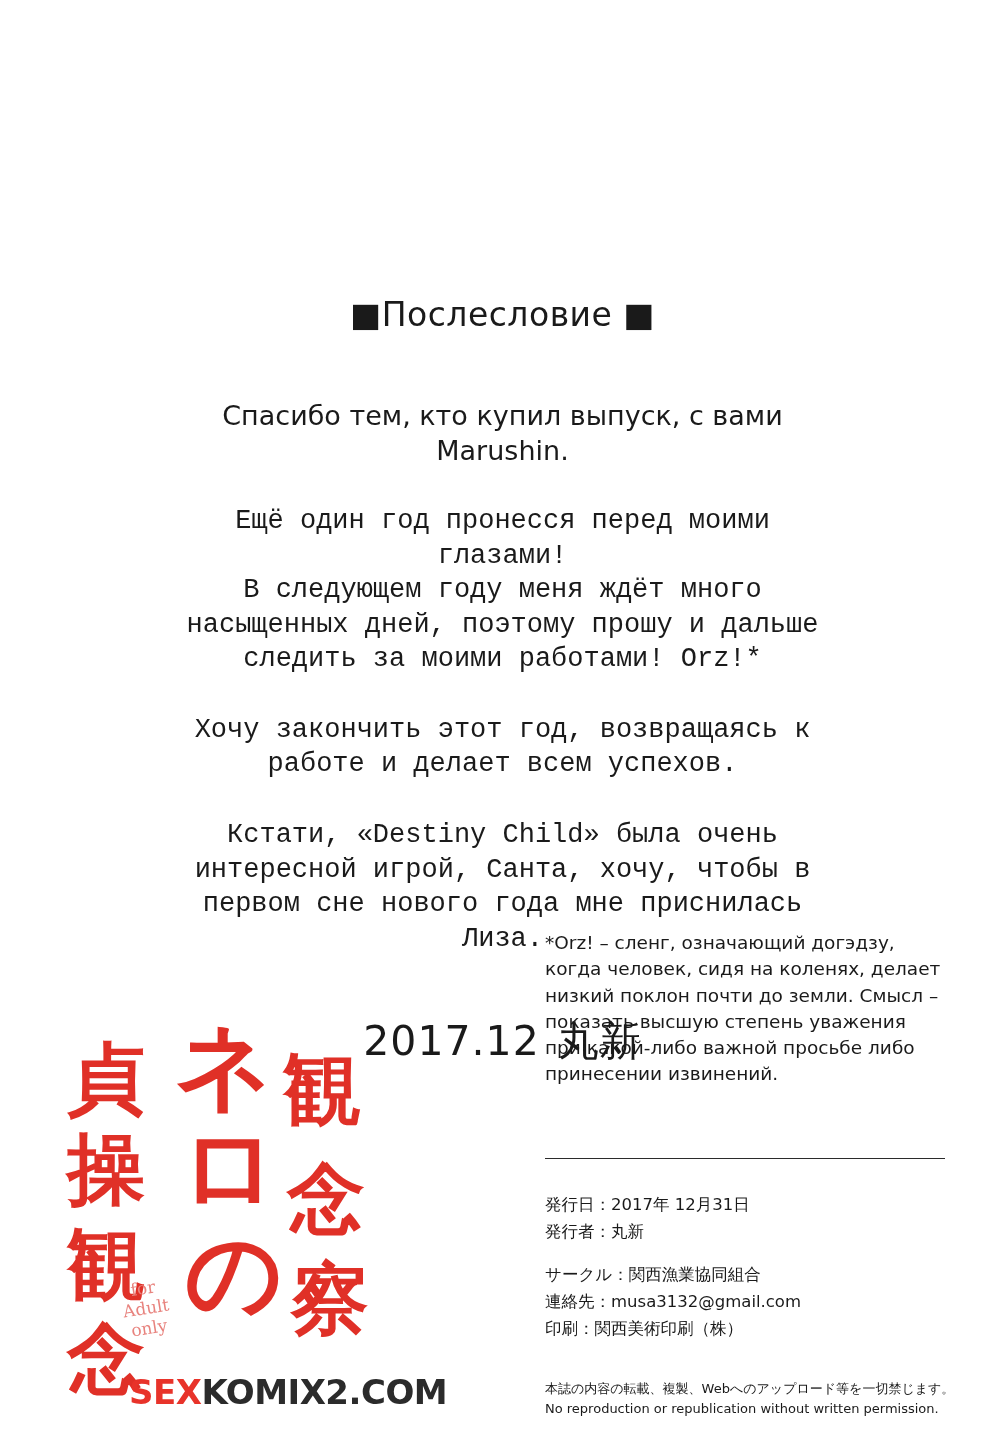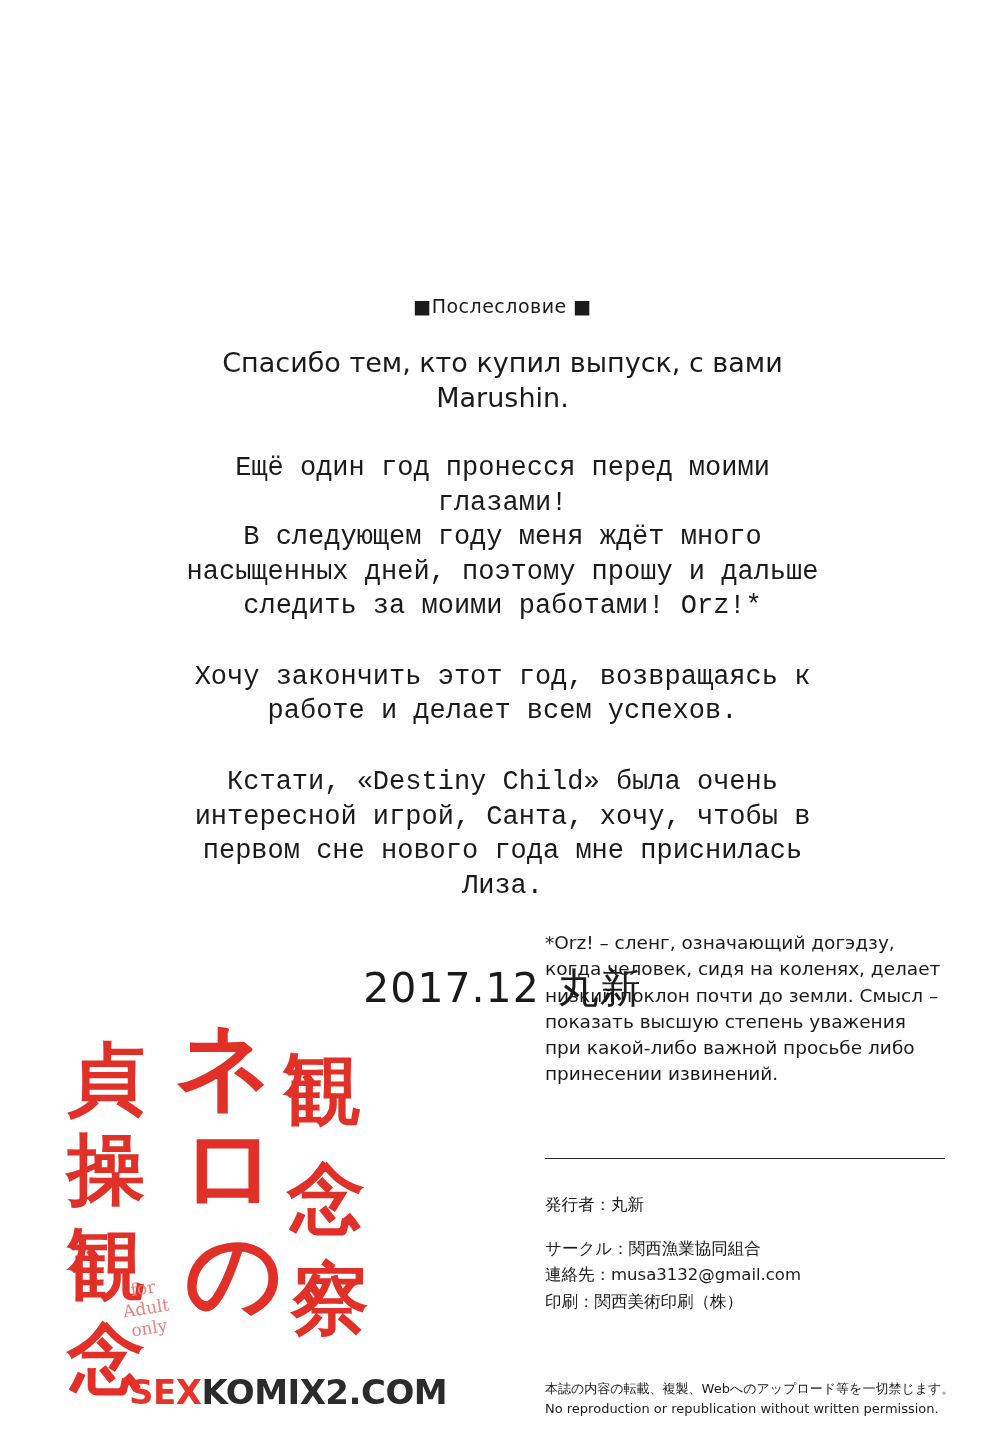--- a/index.html
+++ b/index.html
@@ -22,23 +22,23 @@
 
   
   .afterword {
     position: absolute;
     left: 180px;
     top: 295px;
     width: 645px;
     text-align: center;
   }
   .afterword-heading {
-    font-size: 19px;
+    font-size: 33px;
     letter-spacing: 0.5px;
-    margin: 0 0 28px 0;
+    margin: 0 0 64px 0;
     font-weight: 400;
   }
   .para {
     font-size: 27px;
     line-height: 1.30;
     margin: 0 0 36px 0;
     font-weight: 400;
   }
   .para.tight {
     line-height: 1.28;
@@ -169,20 +169,21 @@
       <span class="sig-date">2017.12</span><span class="sig-name">丸新</span>
     </div>
   </div>
 
   <div class="footnote">*Orz! – сленг, означающий догэдзу, когда человек, сидя на коленях, делает низкий поклон почти до земли. Смысл – показать высшую степень уважения при какой-либо важной просьбе либо принесении извинений.</div>
 
   <div class="divider"></div>
 
   <div class="colophon">
     <div class="group">
+      <div class="line">発行日：2017年 12月31日</div>
       <div class="line">発行者：丸新</div>
     </div>
     <div class="group">
       <div class="line">サークル：関西漁業協同組合</div>
       <div class="line">連絡先：musa3132@gmail.com</div>
       <div class="line">印刷：関西美術印刷（株）</div>
     </div>
   </div>
 
   <div class="legal">

